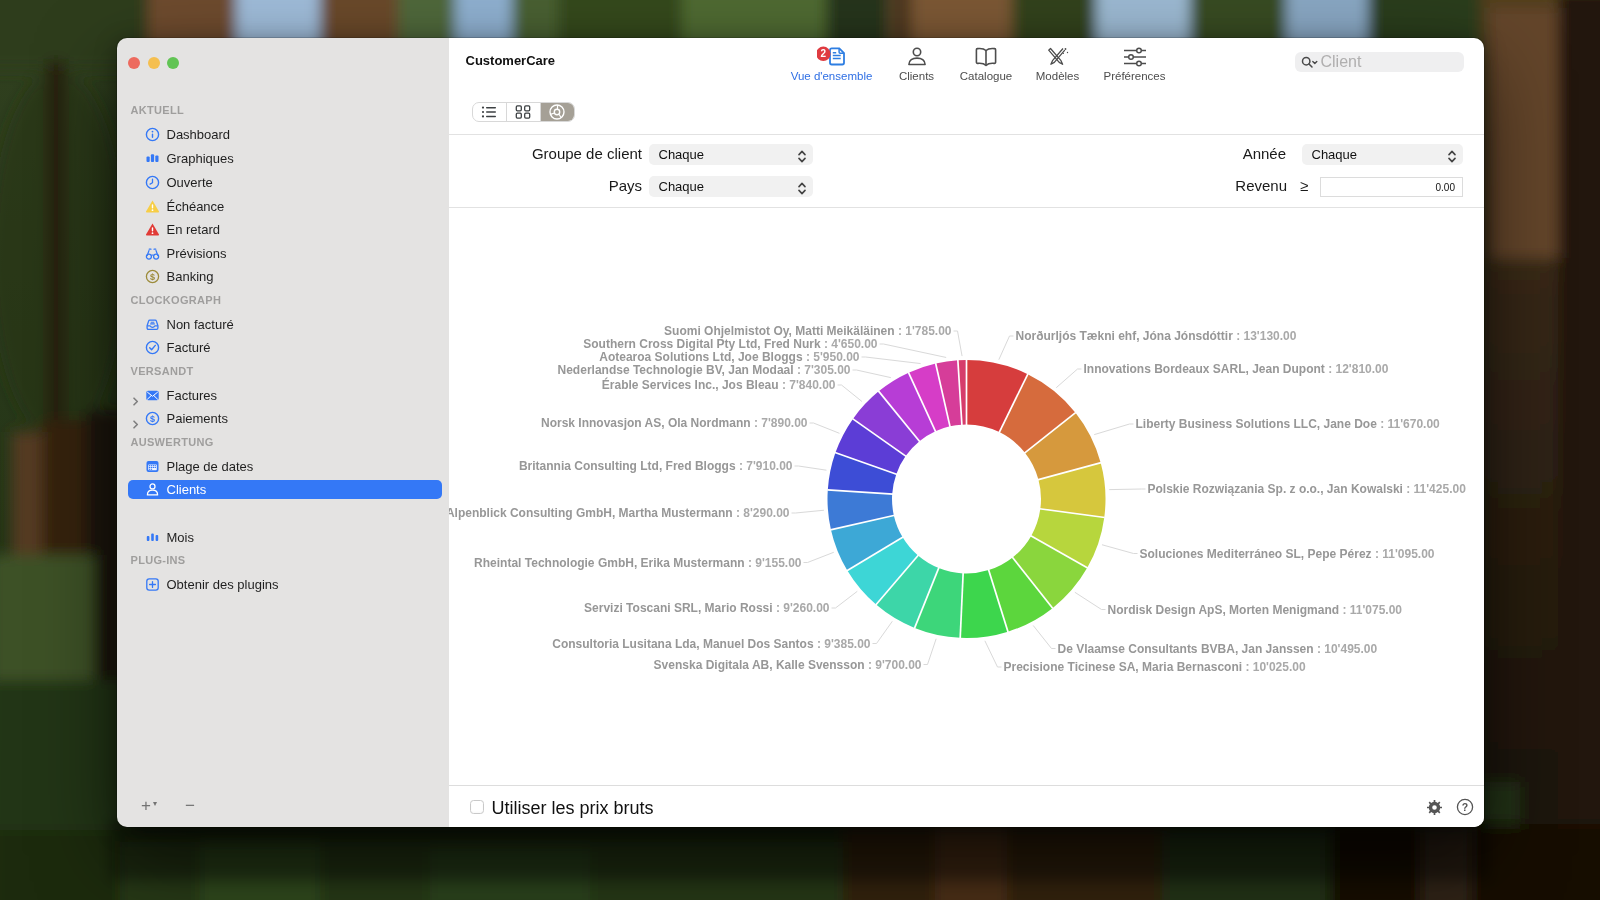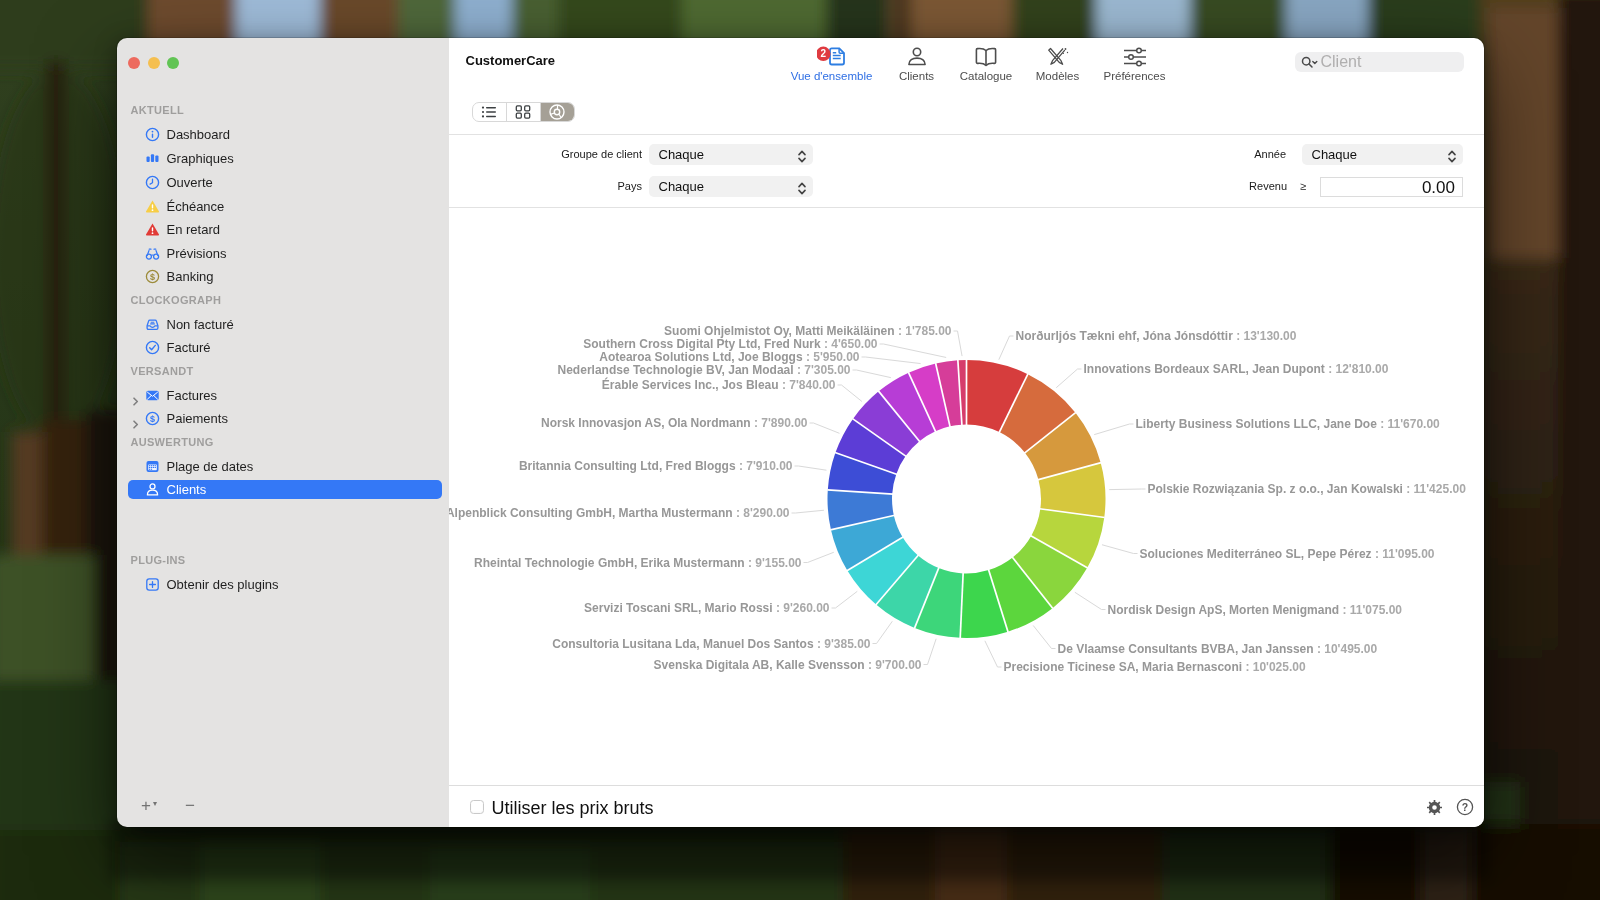--- a/index.html
+++ b/index.html
@@ -25,24 +25,24 @@
 .title{position:absolute;left:16.5px;top:15px;font-size:13px;font-weight:bold;color:#111}
 .tbi{position:absolute;top:6px;text-align:center}
 .tbic{height:24px;display:flex;align-items:flex-end;justify-content:center}
 .tblbl{font-size:11.5px;margin-top:2px}
 .search{position:absolute;left:845.5px;top:14px;width:169px;height:20px;background:#efeff0;border-radius:6px;display:flex;align-items:center;padding-left:6px}
 .ph{color:#b0afaf;font-size:16px;margin-left:3px}
 .segc{position:absolute;left:22.5px;top:63.5px;width:103px;height:20px;border:1px solid #d8d8d8;border-radius:7px;display:flex;overflow:hidden;background:#fff}
 .seg{flex:1;display:flex;align-items:center;justify-content:center}
 .segsel{background:#a5a096}
 .sep{position:absolute;left:0;width:100%;height:1px;background:#e2e2e2}
-.flbl{position:absolute;font-size:11px;color:#1a1a1a;height:16px;line-height:16px}
+.flbl{position:absolute;font-size:15px;color:#1a1a1a;height:16px;line-height:16px}
 .dd{position:absolute;height:21.5px;background:#f1f1f1;border-radius:5px;font-size:13px;color:#111;line-height:21.5px;padding-left:10px}
 .cv{position:absolute;right:7px;top:4px}
-.inp{position:absolute;height:20px;background:#fff;border:1px solid #dcdcdc;font-size:17px;color:#111;line-height:19px;text-align:right;padding-right:7px}
+.inp{position:absolute;height:20px;background:#fff;border:1px solid #dcdcdc;font-size:10px;color:#111;line-height:19px;text-align:right;padding-right:7px}
 .foot{position:absolute;left:0;top:747px;width:100%;height:42px;border-top:1px solid #ddd;background:#fff}
 .cb{position:absolute;left:20.5px;top:14px;width:14px;height:14px;border:1px solid #c9c9c9;border-radius:3.5px;background:#fff;box-shadow:inset 0 -1px 2px rgba(0,0,0,0.03)}
 .cbl{position:absolute;left:42.5px;top:12px;font-size:18px;color:#111}
 .fg{position:absolute}
 </style></head>
 <body>
 
 <svg class="wall" width="1600" height="900" viewBox="0 0 1600 900">
 <defs>
 <filter id="bb" x="-30%" y="-30%" width="160%" height="160%">
@@ -255,20 +255,32 @@
       </div>
 <div class="selpill" style="top:442.3px"></div>
 <div class="srow" style="top:442.3px">
         <span class="sic">
           <svg width="15" height="15" viewBox="0 0 15 15">
             <circle cx="7.5" cy="4.4" r="2.5" fill="none" stroke="#fff" stroke-width="1.3"></circle>
             <path d="M2.4 12.9c0-3.1 2.3-4.7 5.1-4.7s5.1 1.6 5.1 4.7z" fill="none" stroke="#fff" stroke-width="1.3" stroke-linejoin="round"></path>
           </svg>
         </span>
         <span class="stxt" style="color:#fff">Clients</span>
+      </div>
+<div class="srow" style="top:489.8px">
+        <span class="sic">
+          <svg width="15" height="15" viewBox="0 0 15 15">
+            <g fill="#3478f6">
+              <rect x="1.8" y="6" width="2.6" height="5" rx="0.9"></rect>
+              <rect x="6.2" y="3.6" width="2.6" height="7.4" rx="0.9"></rect>
+              <rect x="10.6" y="5" width="2.6" height="6" rx="0.9"></rect>
+            </g>
+          </svg>
+        </span>
+        <span class="stxt">Mois</span>
       </div>
 <div class="shdr" style="top:513.4px">PLUG-INS</div>
 <div class="srow" style="top:536.8px">
         <span class="sic">
           <svg width="15" height="15" viewBox="0 0 15 15">
             <rect x="1.8" y="1.8" width="11.4" height="11.4" rx="2.4" fill="none" stroke="#3478f6" stroke-width="1.3"></rect>
             <path d="M7.5 4.6v5.8M4.6 7.5h5.8" stroke="#3478f6" stroke-width="1.3" stroke-linecap="round"></path>
           </svg>
         </span>
         <span class="stxt">Obtenir des plugins</span>

